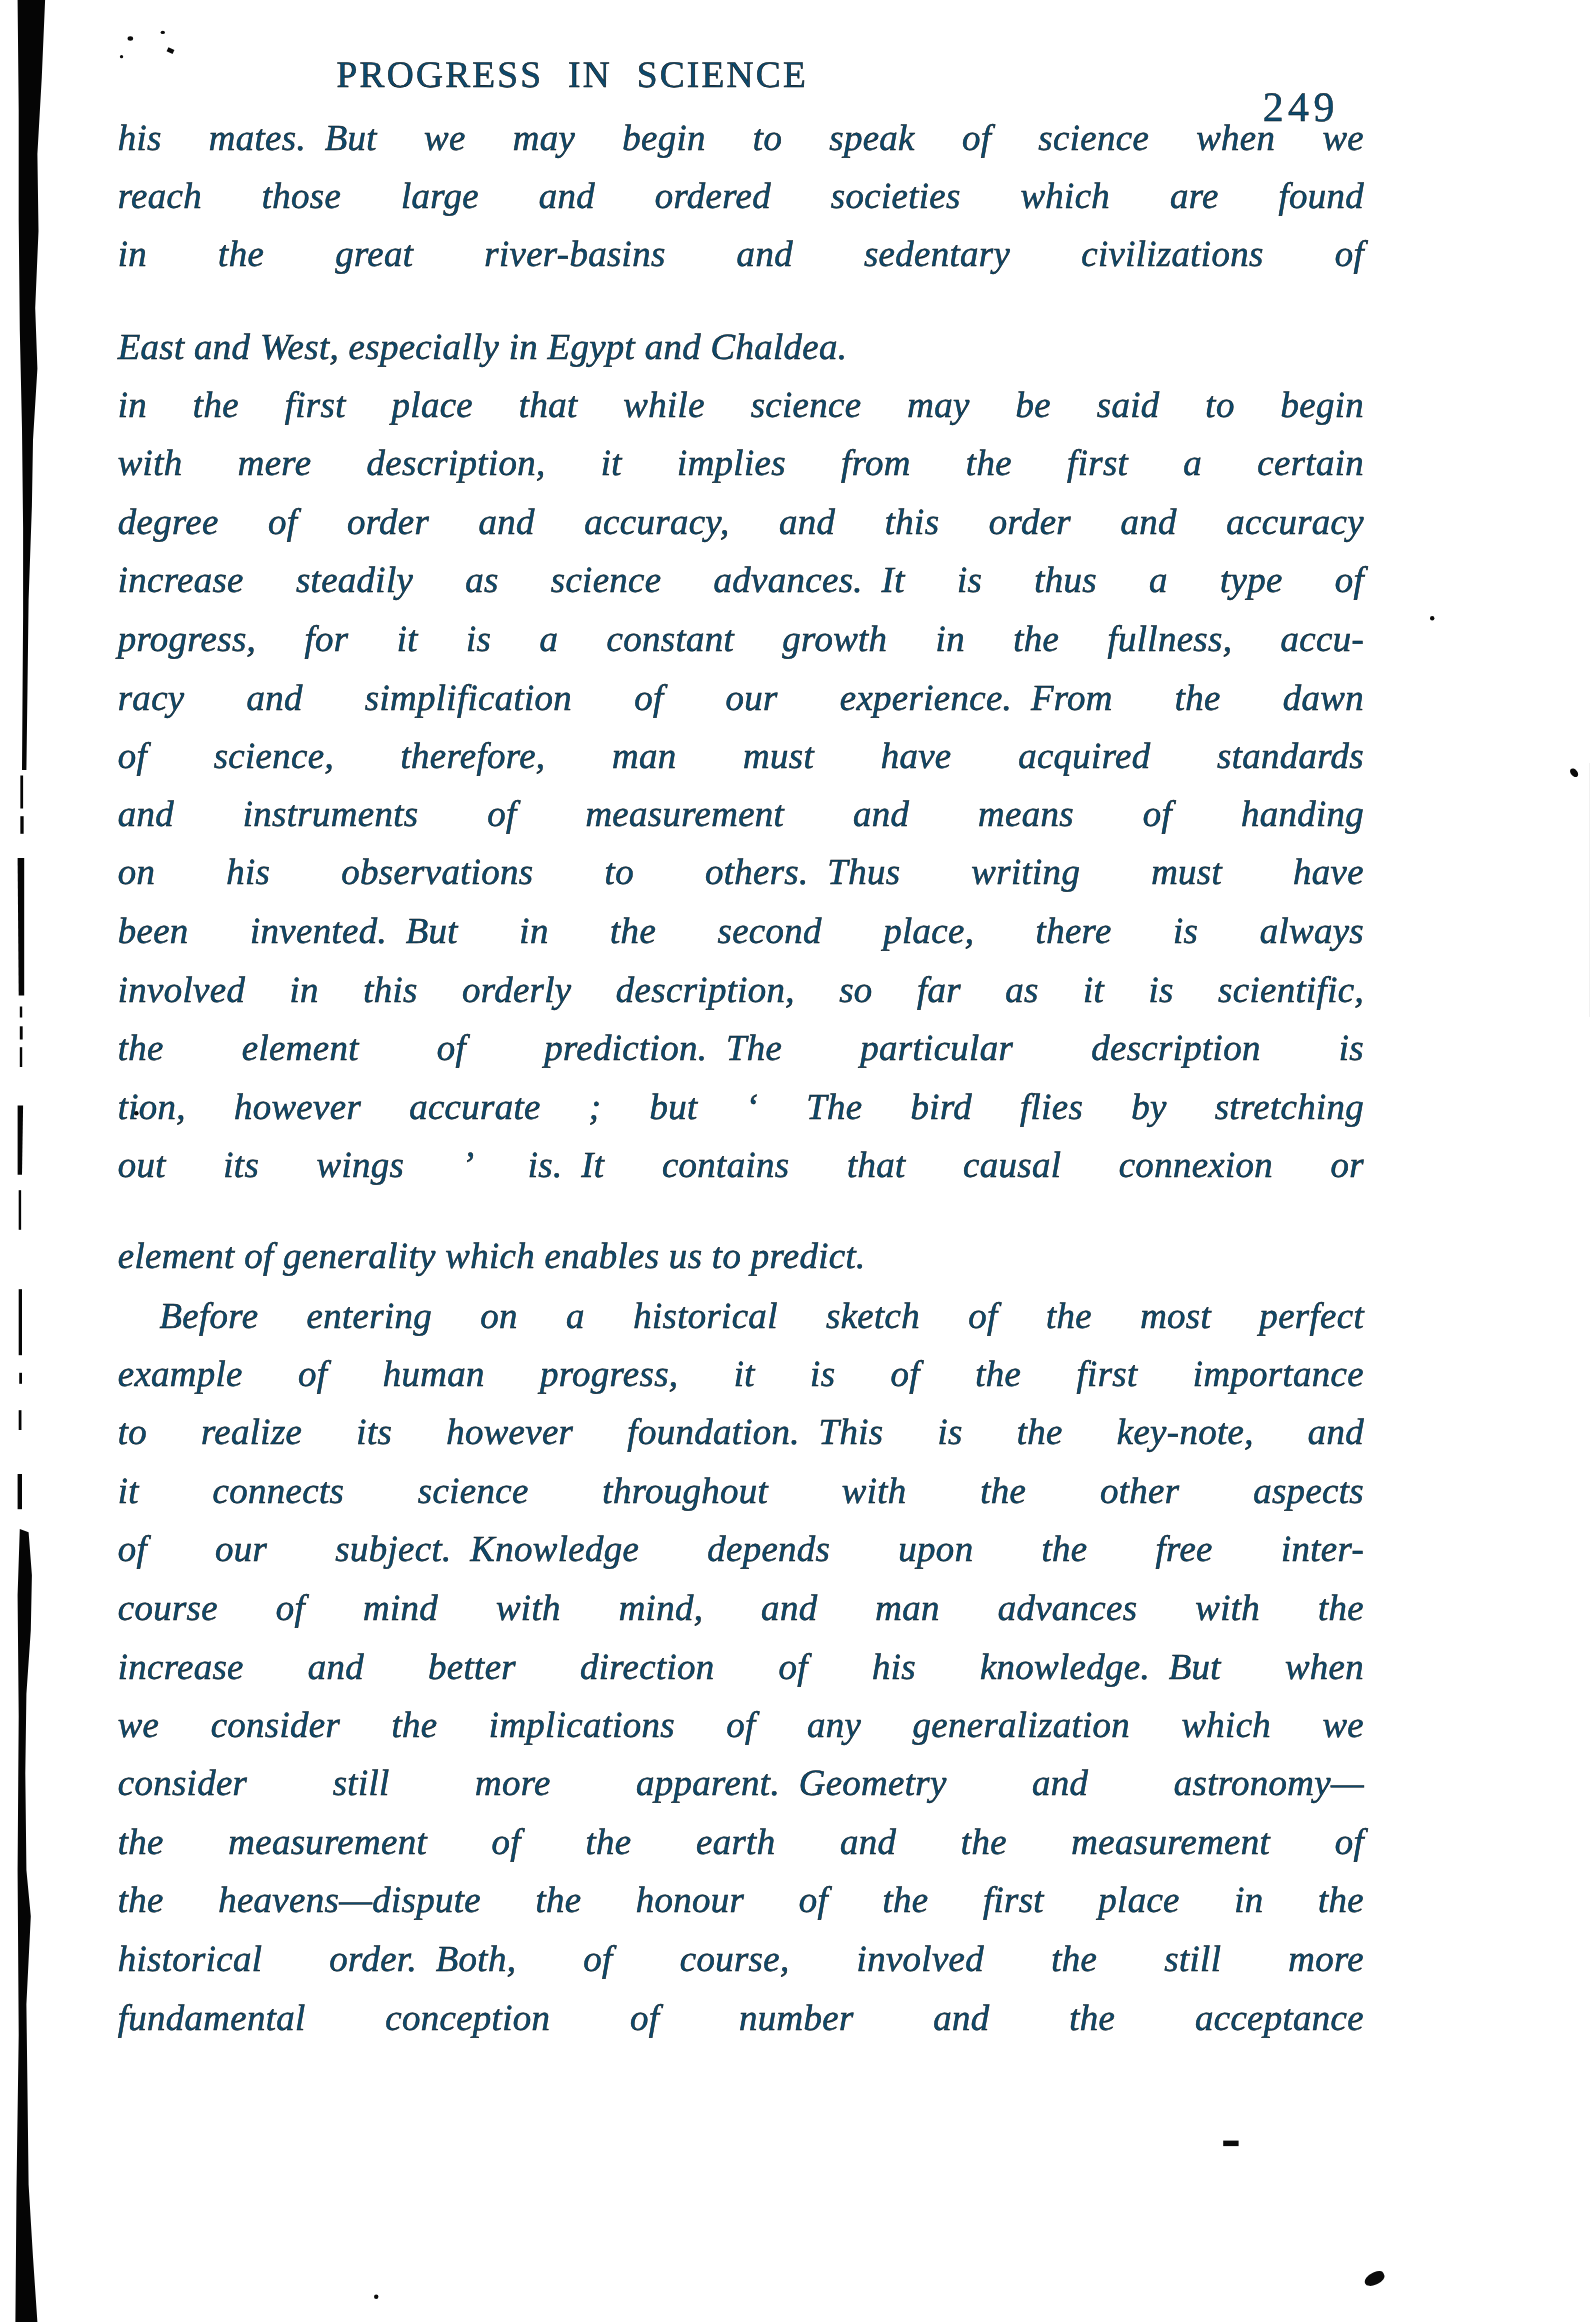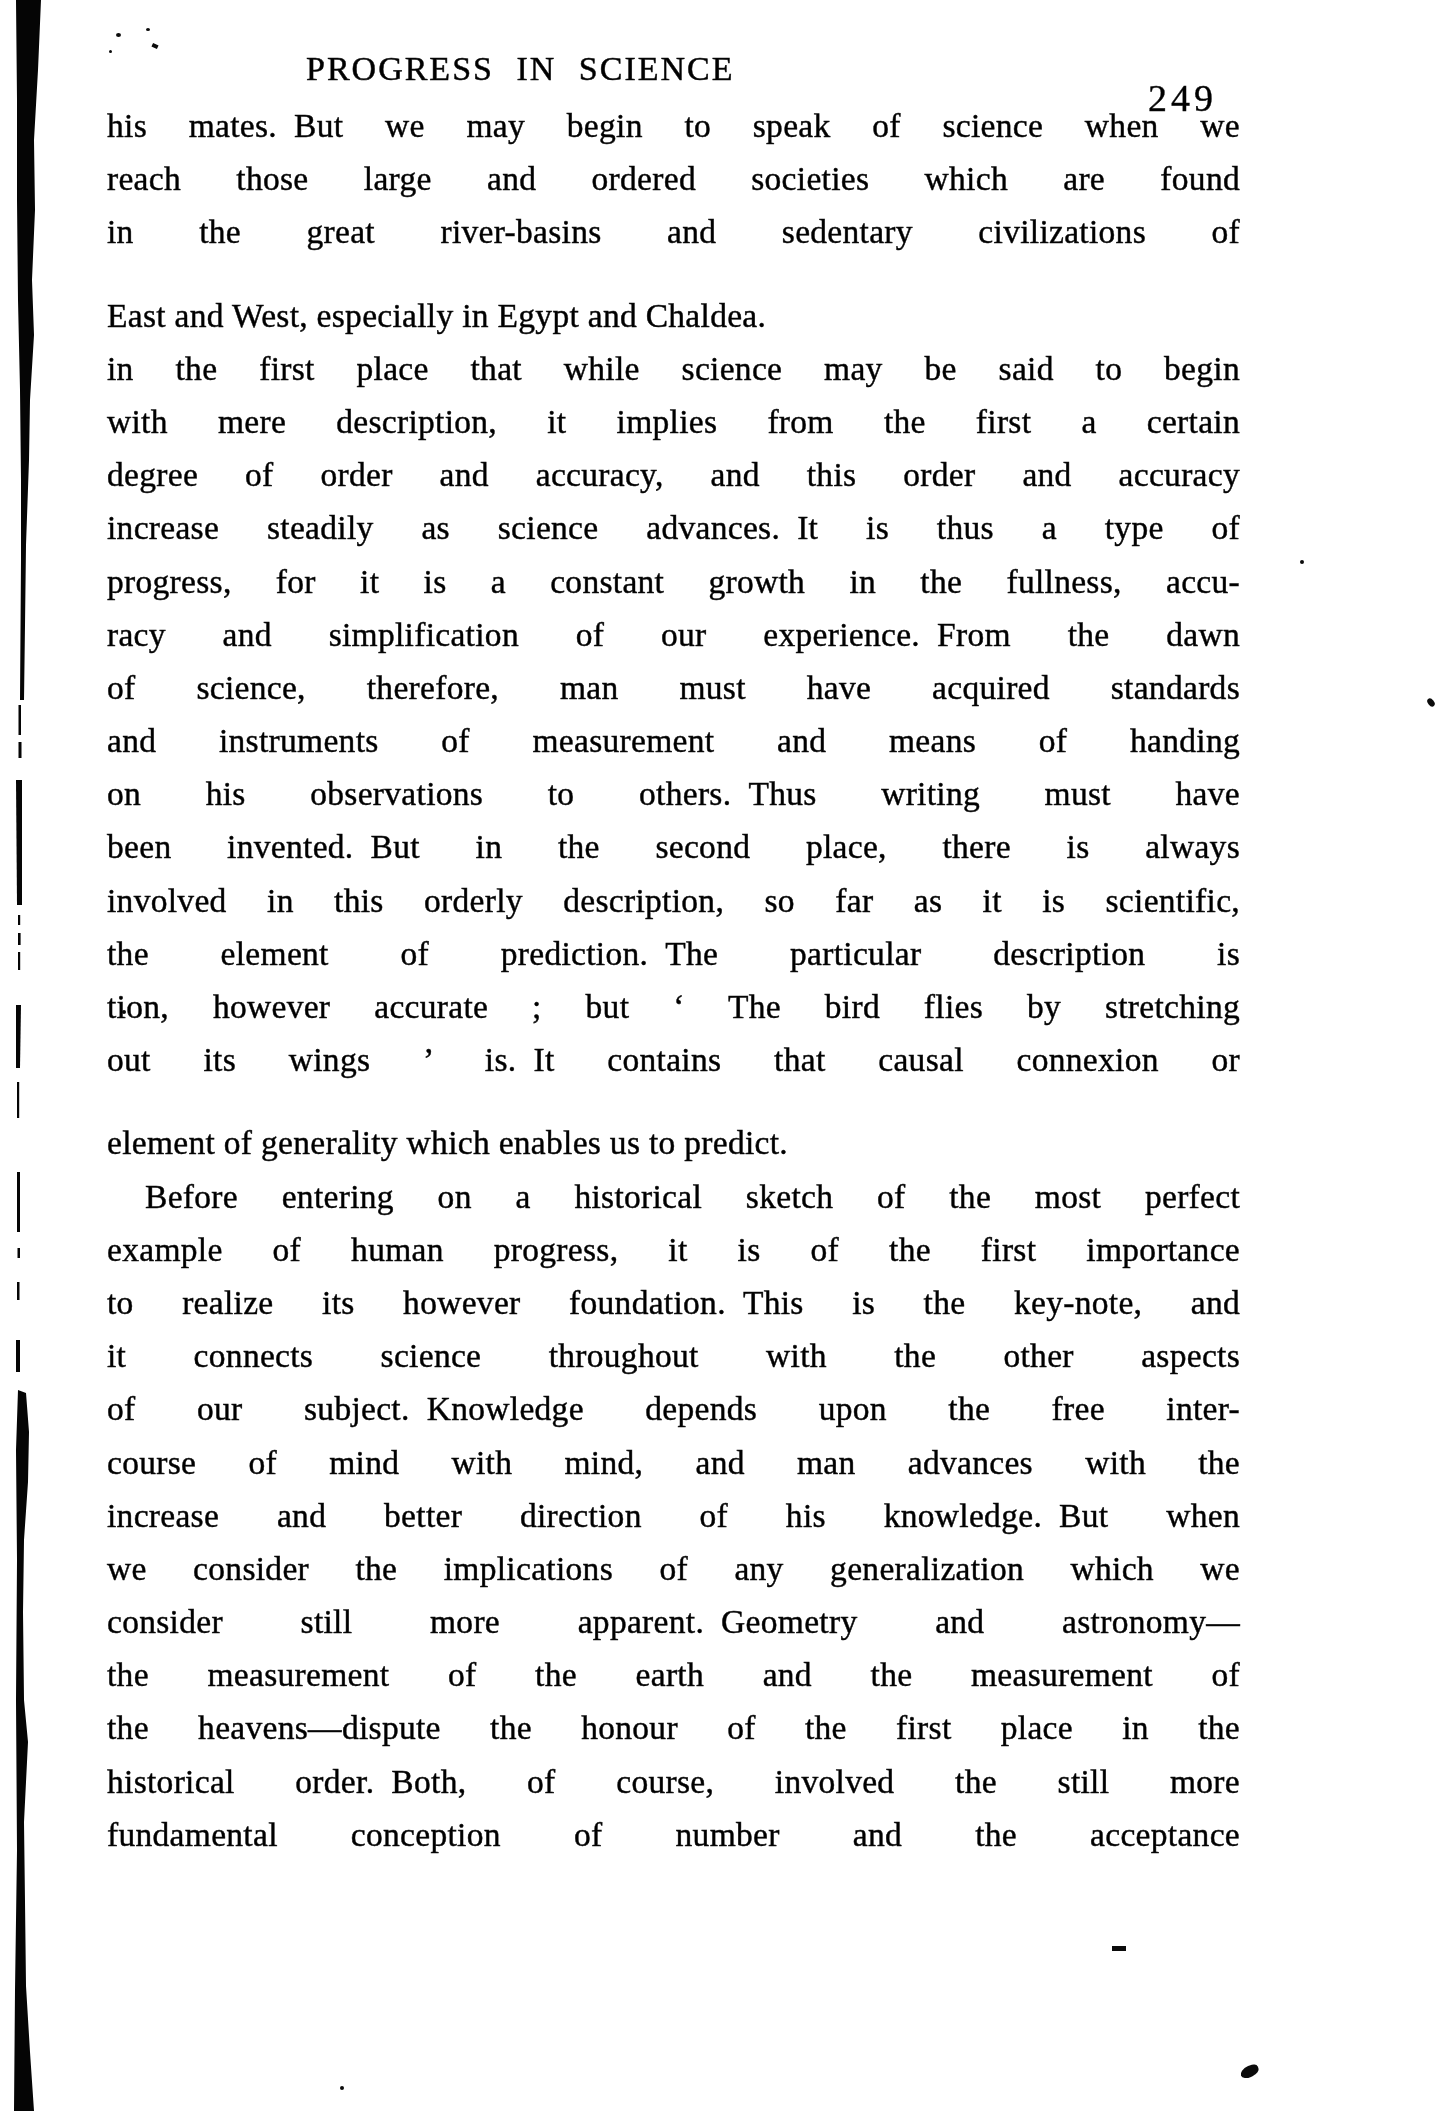--- a/index.html
+++ b/index.html
@@ -2,21 +2,21 @@
 <html><head>
 <meta charset="utf-8">
 <style>
   html,body{margin:0;padding:0;background:#e8e8e8;}
   .page{
     position:relative;
     width:1445px;height:2111px;
     background:#ffffff;
     overflow:hidden;
     font-family:"Liberation Serif","DejaVu Serif",serif;
-    color:#000000;
+    color:#0c4a6e;
   }
   
   .title{
     position:absolute;left:306px;top:50px;
     font-size:34px;letter-spacing:2px;word-spacing:12px;
     -webkit-text-stroke:0.5px #101010;
     white-space:nowrap;
   }
   .pagenum{
     position:absolute;left:1148px;top:56px;
@@ -28,20 +28,21 @@
     position:absolute;left:107px;top:99px;width:1133px;
     font-size:33.5px;line-height:53.2px;
     letter-spacing:0.3px;
     -webkit-text-stroke:0.45px #101010;
   }
   .text-line{
     text-align:justify;
     text-align-last:justify;
     height:53.2px;
     overflow:visible;
+    font-style:italic;
   }
   .text-line.para-end{text-align-last:left;margin-top:30px;}
   .text-line.indent{text-indent:38px;}
   
   .binding{position:absolute;left:0;top:0;}
   .speck{position:absolute;background:#0b0b0b;}
   .round{border-radius:50%;}
 </style>
 </head>
 <body>

